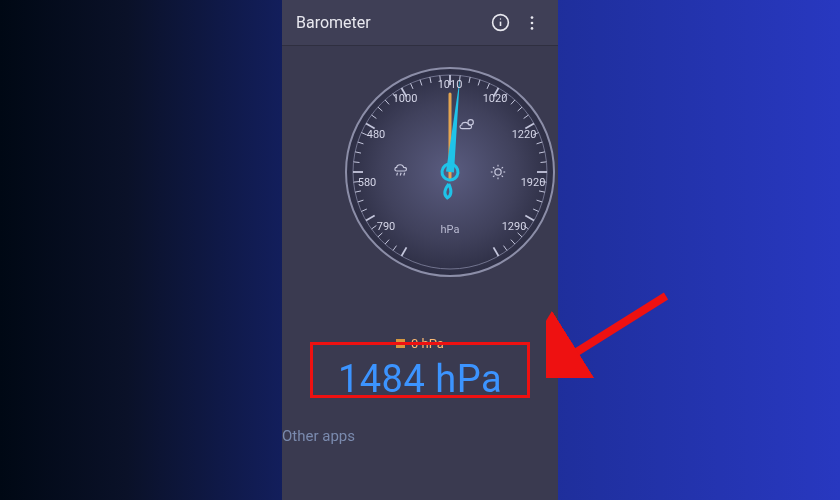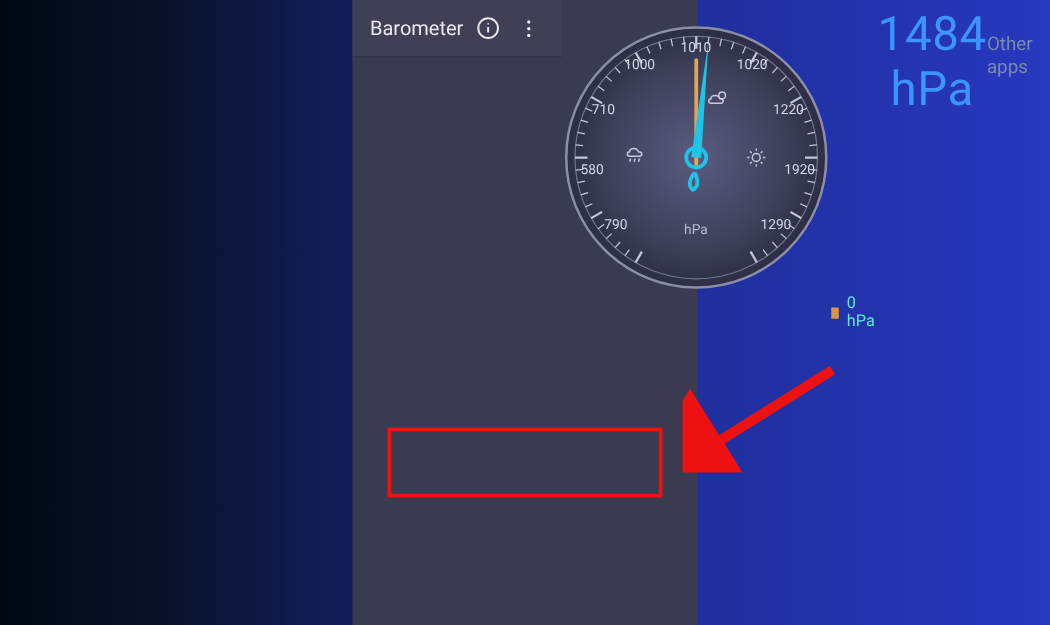--- a/index.html
+++ b/index.html
@@ -12,21 +12,21 @@
     overflow: hidden;
   }
   .phone {
     position: absolute;
     left: 282px;
     top: 0;
     width: 276px;
     height: 500px;
     background: #3a3a50;
     display: flex;
-    flex-direction: row;
+    flex-direction: column;
   }
   .app-bar {
     height: 46px;
     background: #3f3f56;
     display: flex;
     align-items: center;
     padding: 0 14px;
     gap: 8px;
     border-bottom: 1px solid rgba(0,0,0,0.25);
   }
@@ -77,21 +77,22 @@
     width: 22px;
     height: 18px;
     color: #c8c9de;
     transform: translate(-50%,-50%);
   }
   .change-row {
     display: flex;
     align-items: center;
     justify-content: center;
     gap: 6px;
-    color: #5eead4;
+    margin-top: 46px;
+    color: #fdba74;
     font-size: 13px;
   }
   .change-swatch {
     width: 9px; height: 9px;
     background: #d6973e;
   }
   .reading {
     text-align: center;
     margin-top: 6px;
     color: #3c94ff;
@@ -218,21 +219,21 @@
         <g id="needle" transform="translate(108,108) rotate(6)">
           <polygon points="0,-94 4,0 -4,0" fill="#1fc3e8"></polygon>
           <circle cx="0" cy="0" r="8" fill="none" stroke="#1fc3e8" stroke-width="3"></circle>
           <path d="M 0 12 Q -6 22 0 26 Q 6 22 0 12" fill="none" stroke="#1fc3e8" stroke-width="3"></path>
         </g>
       </svg>
 
       <span class="tick-label" style="left:108px; top:20px">1010</span>
       <span class="tick-label" style="left:63px; top:34px">1000</span>
       <span class="tick-label" style="left:153px; top:34px">1020</span>
-      <span class="tick-label" style="left:34px; top:70px">710</span>
+      <span class="tick-label" style="left:34px; top:70px">480</span>
       <span class="tick-label" style="left:182px; top:70px">1220</span>
       <span class="tick-label" style="left:25px; top:118px">580</span>
       <span class="tick-label" style="left:191px; top:118px">1920</span>
       <span class="tick-label" style="left:44px; top:162px">790</span>
       <span class="tick-label" style="left:172px; top:162px">1290</span>
 
       <span class="weather-icon" style="left:60px; top:108px">
         <svg viewBox="0 0 24 18" width="22" height="16" fill="none" stroke="currentColor" stroke-width="1.3">
           <path d="M6 9 Q4 9 4 7 Q4 5 6 5 Q6 2 10 2 Q13 2 14 5 Q17 5 17 7 Q17 9 15 9 Z"></path>
           <line x1="7" y1="11" x2="6" y2="14"></line>

